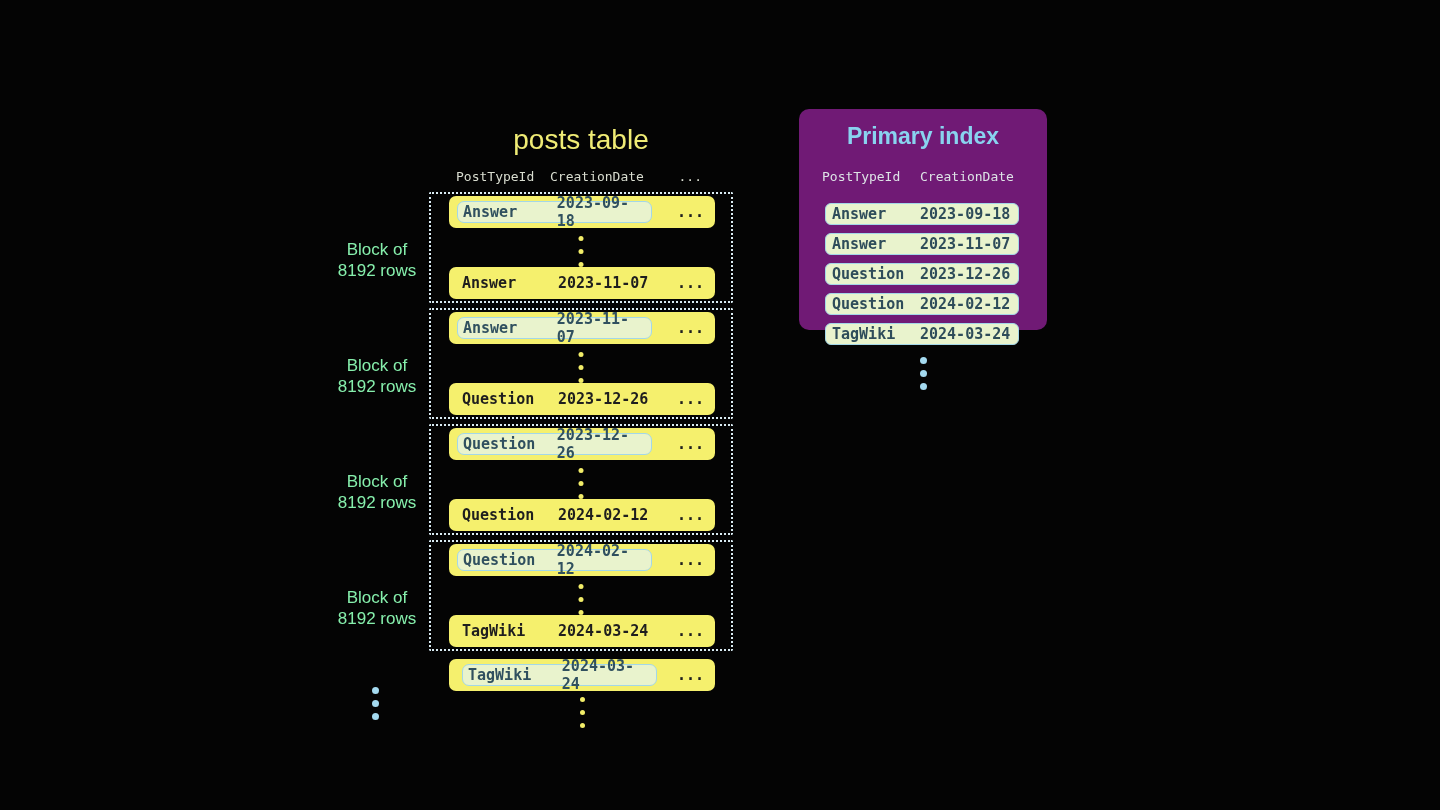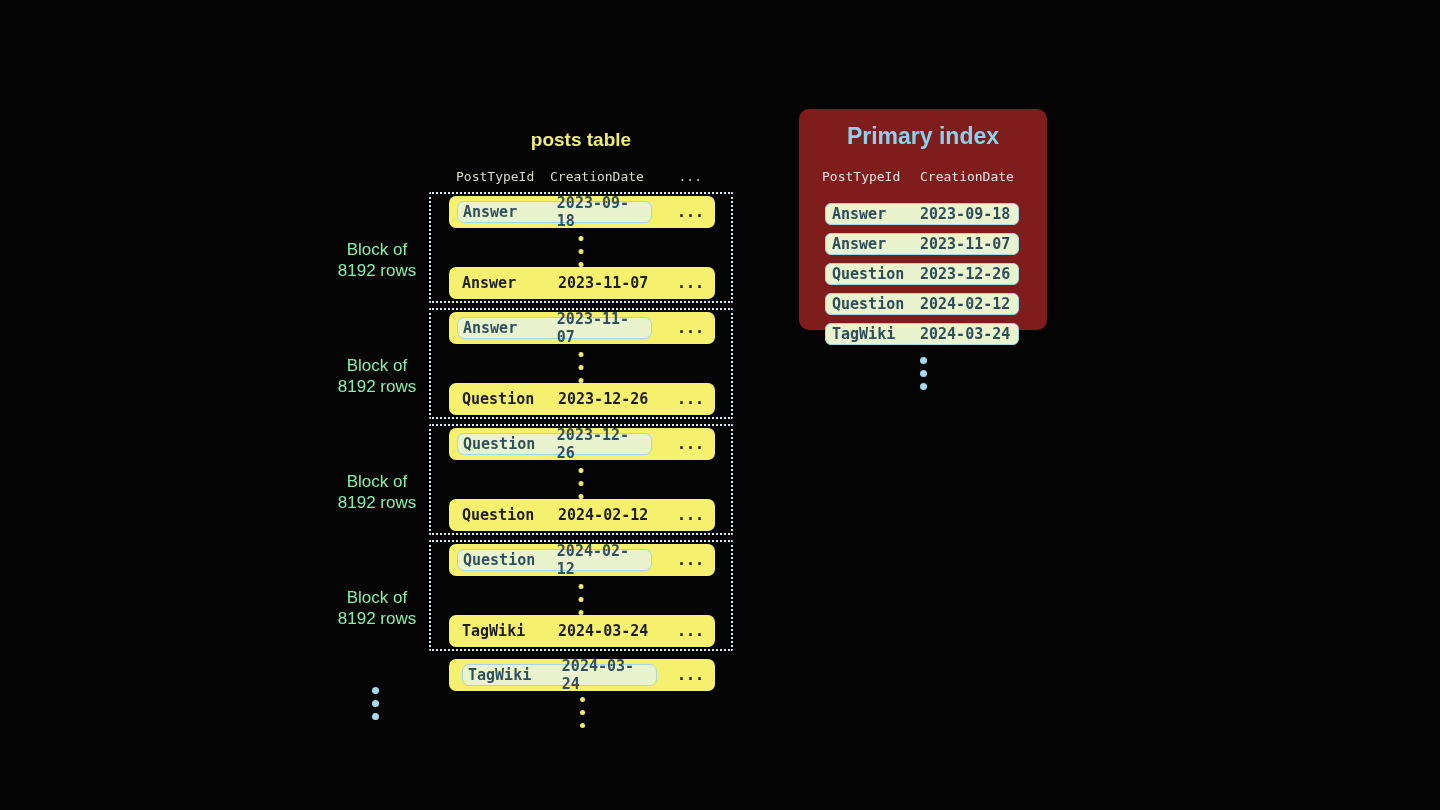--- a/index.html
+++ b/index.html
@@ -2,21 +2,21 @@
 <html><head>
 <meta charset="utf-8">
 <style>
   html,body{margin:0;padding:0;background:#040404;}
   .stage{position:relative;width:1440px;height:810px;background:#040404;overflow:hidden;
          font-family:"Liberation Sans",sans-serif;}
 
   
   .posts{position:absolute;left:429px;top:125px;width:304px;}
   .posts-title{margin:0;height:30px;line-height:30px;text-align:center;
-               font-size:19px;font-weight:700;color:#f0ec75;}
+               font-size:28px;font-weight:400;color:#f0ec75;}
   .row{box-sizing:border-box;display:flex;align-items:center;width:266px;height:32px;
        background:#f5f06d;border-radius:7px;padding:0 11px 0 8px;
        font-family:"DejaVu Sans Mono",monospace;font-weight:700;font-size:15px;color:#1e1e1e;}
   .row.plain{padding-left:13px;}
   .row .type{display:inline-block;width:96px;}
   .row .more{margin-left:auto;}
   .pill{box-sizing:border-box;display:flex;align-items:center;width:195px;height:22px;
         background:#e9f3cd;border:1.5px solid #a3d7e8;border-radius:7px;
         padding:0 4px 0 5px;color:#30505f;}
   .pill .type{width:94px;}
@@ -40,21 +40,21 @@
   .vdots .dot{width:5px;height:5px;border-radius:50%;background:#f2ed69;}
   .vdots.blue{gap:6px;}
   .vdots.blue .dot{width:7px;height:7px;background:#a4daf0;}
   .block .vdots{position:absolute;top:42px;left:50%;transform:translateX(-50%);}
   .trailing{margin:8px 0 0 20px;}
   .bottom-dots{width:266px;margin:6px 0 0 20px;}
   .left-dots{position:absolute;left:-57px;top:562px;}
 
   
   .panel{box-sizing:border-box;position:absolute;left:799px;top:109px;width:248px;height:221px;
-         background:#7f1d1d;border-radius:10px;}
+         background:#701a75;border-radius:10px;}
   .panel-title{margin:13px 0 0 0;height:28px;line-height:28px;text-align:center;
                font-size:23px;font-weight:700;color:#89d3ef;}
   .pheaders{display:flex;margin:17px 0 0 0;padding-left:23px;height:18px;align-items:center;
             font-family:"DejaVu Sans Mono",monospace;font-size:13px;color:#dde3e6;}
   .pheaders .col1{display:inline-block;width:98px;}
   .prows{display:flex;flex-direction:column;gap:8px;margin:18px 0 0 26px;}
   .p-row{box-sizing:border-box;display:flex;align-items:center;width:194px;height:22px;
          background:#e9f3cd;border:1.5px solid #a3d7e8;border-radius:6px;padding-left:6px;
          font-family:"DejaVu Sans Mono",monospace;font-weight:700;font-size:15px;color:#2e4c5a;}
   .p-row .type{display:inline-block;width:88px;}

